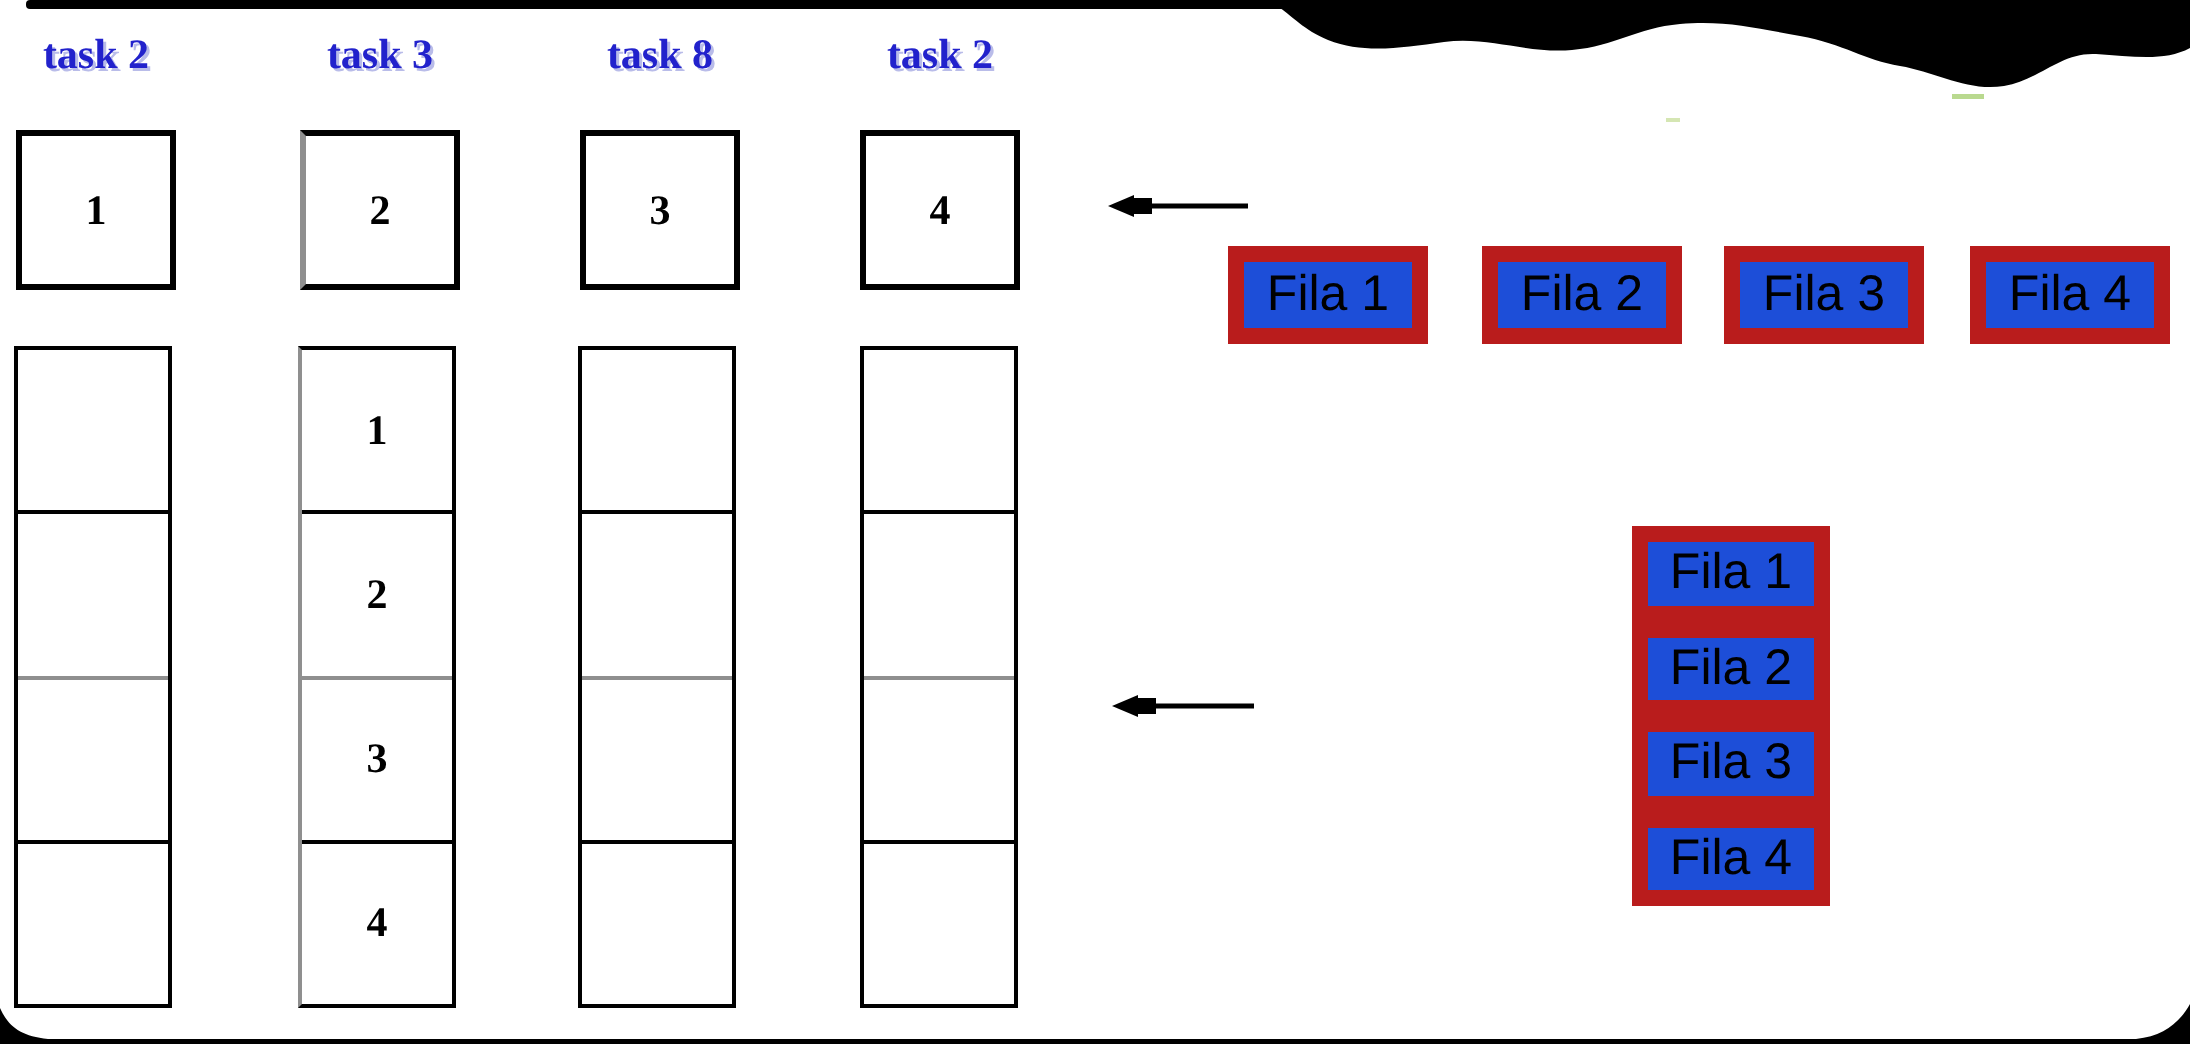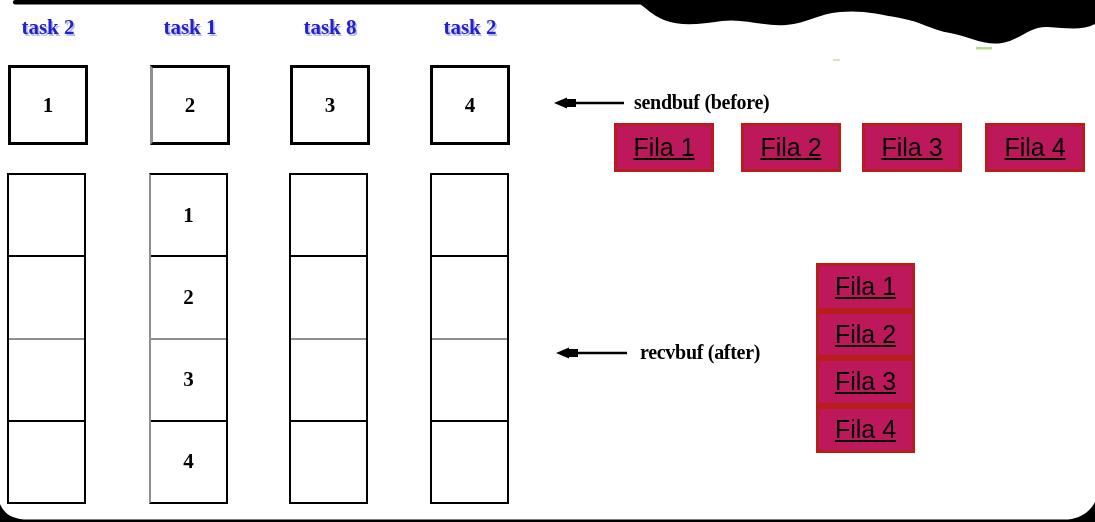--- a/index.html
+++ b/index.html
@@ -30,23 +30,23 @@
   .cell{flex:1;display:flex;align-items:center;justify-content:center;}
   .b-black{border-bottom:2px solid #000;}
   .b-gray{border-bottom:2px solid #8f8f8f;}
 
   .buf-label{
     position:absolute;font-family:"Liberation Serif", serif;font-weight:bold;
     font-size:20px;color:#000;letter-spacing:-0.3px;white-space:nowrap;
   }
 
   .fila{
-    box-sizing:border-box;border:3px solid #b91c1c;background:#be185d;
+    box-sizing:border-box;border:8px solid #b91c1c;background:#1d4ed8;
     display:flex;align-items:center;justify-content:center;
-    font-family:"Liberation Sans", sans-serif;font-size:25px;color:#000;white-space:nowrap;text-decoration:underline;
+    font-family:"Liberation Sans", sans-serif;font-size:25px;color:#000;white-space:nowrap;
   }
   .fr{position:absolute;top:123px;width:100px;height:49px;}
   .stack{position:absolute;left:816px;top:263px;width:99px;display:flex;flex-direction:column;}
   .fs{width:99px;height:47.5px;}
 </style>
 </head>
 <body>
 
 <div class="canvas">
 
@@ -63,21 +63,21 @@
       <rect x="566" y="99" width="10" height="8" fill="#000"></rect>
     </g>
     <g>
       <line x1="564" y1="353" x2="627" y2="353" stroke="#000" stroke-width="2.5"></line>
       <polygon points="556,353 569,347.5 569,358.5" fill="#000"></polygon>
       <rect x="568" y="349" width="10" height="8" fill="#000"></rect>
     </g>
   </svg>
 
   <div class="task-label" style="left:8px">task 2</div>
-  <div class="task-label" style="left:150px">task 1</div>
+  <div class="task-label" style="left:150px">task 3</div>
   <div class="task-label" style="left:290px">task 8</div>
   <div class="task-label" style="left:430px">task 2</div>
 
   <div class="sbox" style="left:8px">
     <span class="num">1</span>
   </div>
   <div class="sbox gray-left" style="left:150px">
     <span class="num">2</span>
   </div>
   <div class="sbox" style="left:290px">
@@ -137,22 +137,20 @@
         <span class="num"></span>
       </div>
     <div class="cell b-black">
         <span class="num"></span>
       </div>
     <div class="cell">
         <span class="num"></span>
       </div>
   </div>
 
-  <div class="buf-label" style="left:634px;top:91px">sendbuf (before)</div>
-  <div class="buf-label" style="left:640px;top:341px">recvbuf (after)</div>
 
   <div class="fila fr" style="left:614px">
       <span>Fila 1</span>
     </div>
   <div class="fila fr" style="left:741px">
       <span>Fila 2</span>
     </div>
   <div class="fila fr" style="left:862px">
       <span>Fila 3</span>
     </div>

